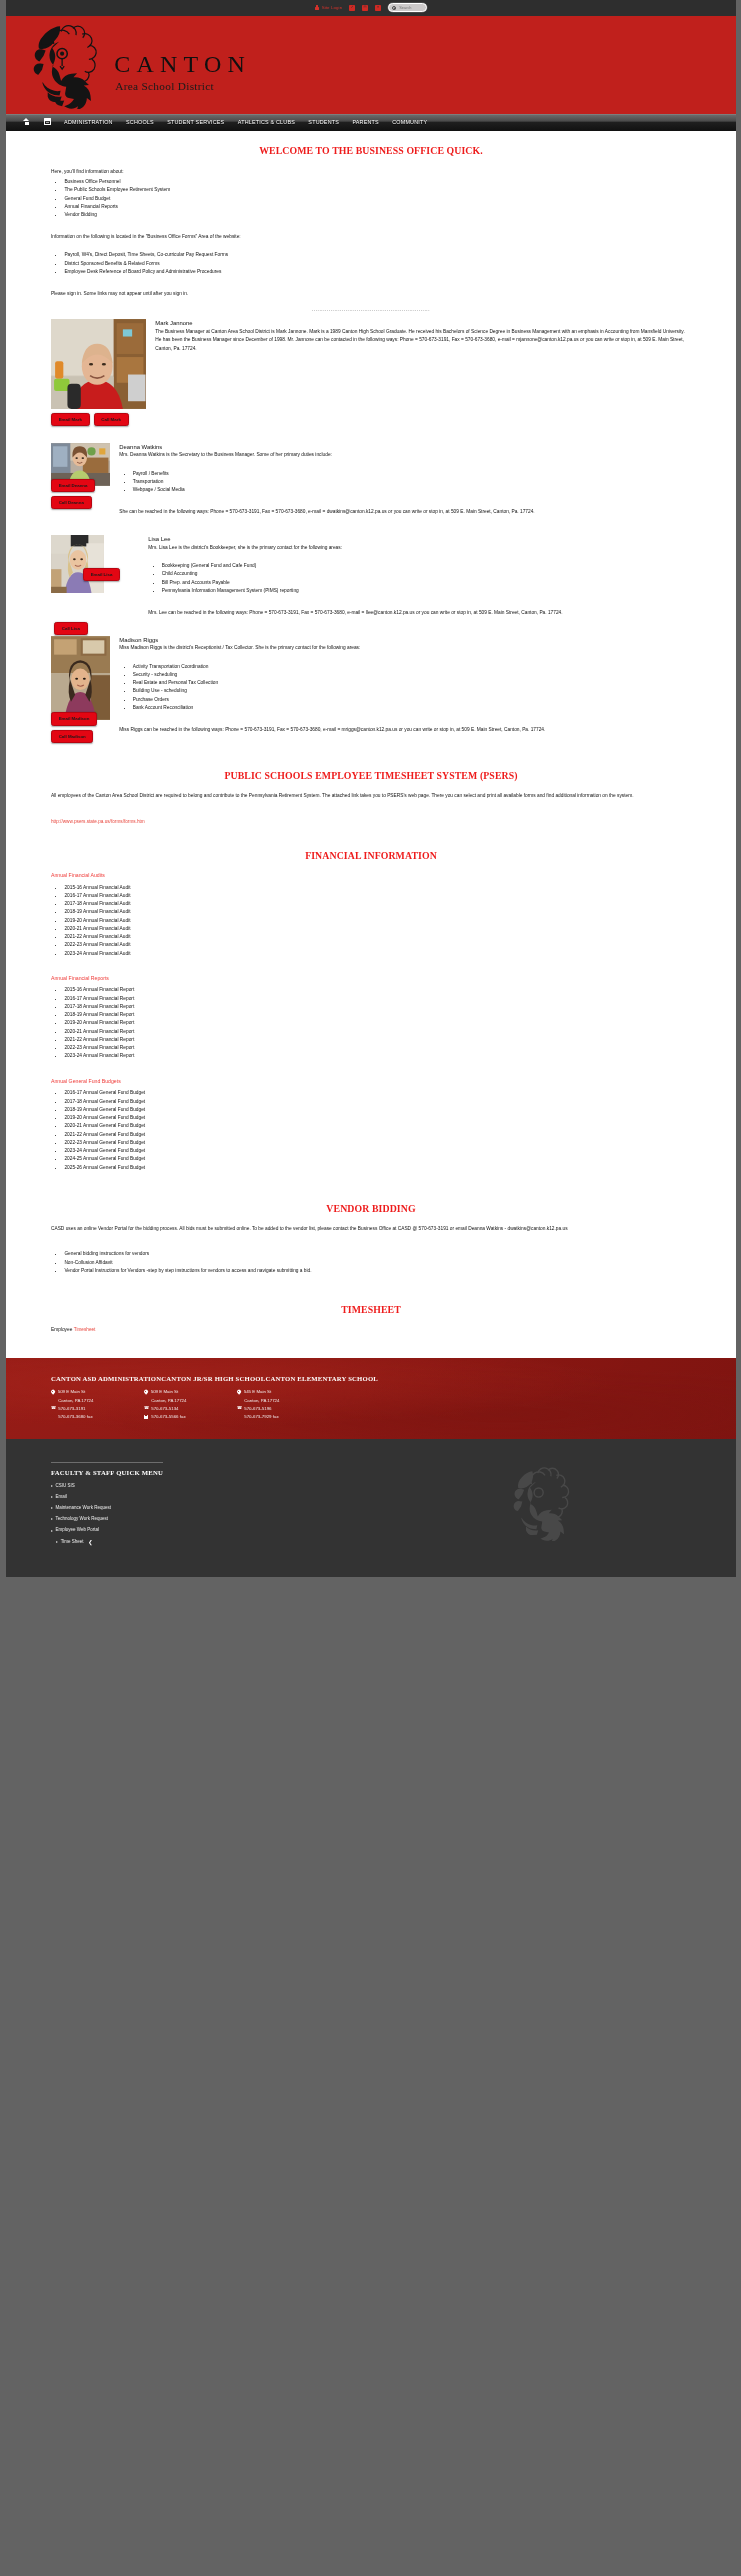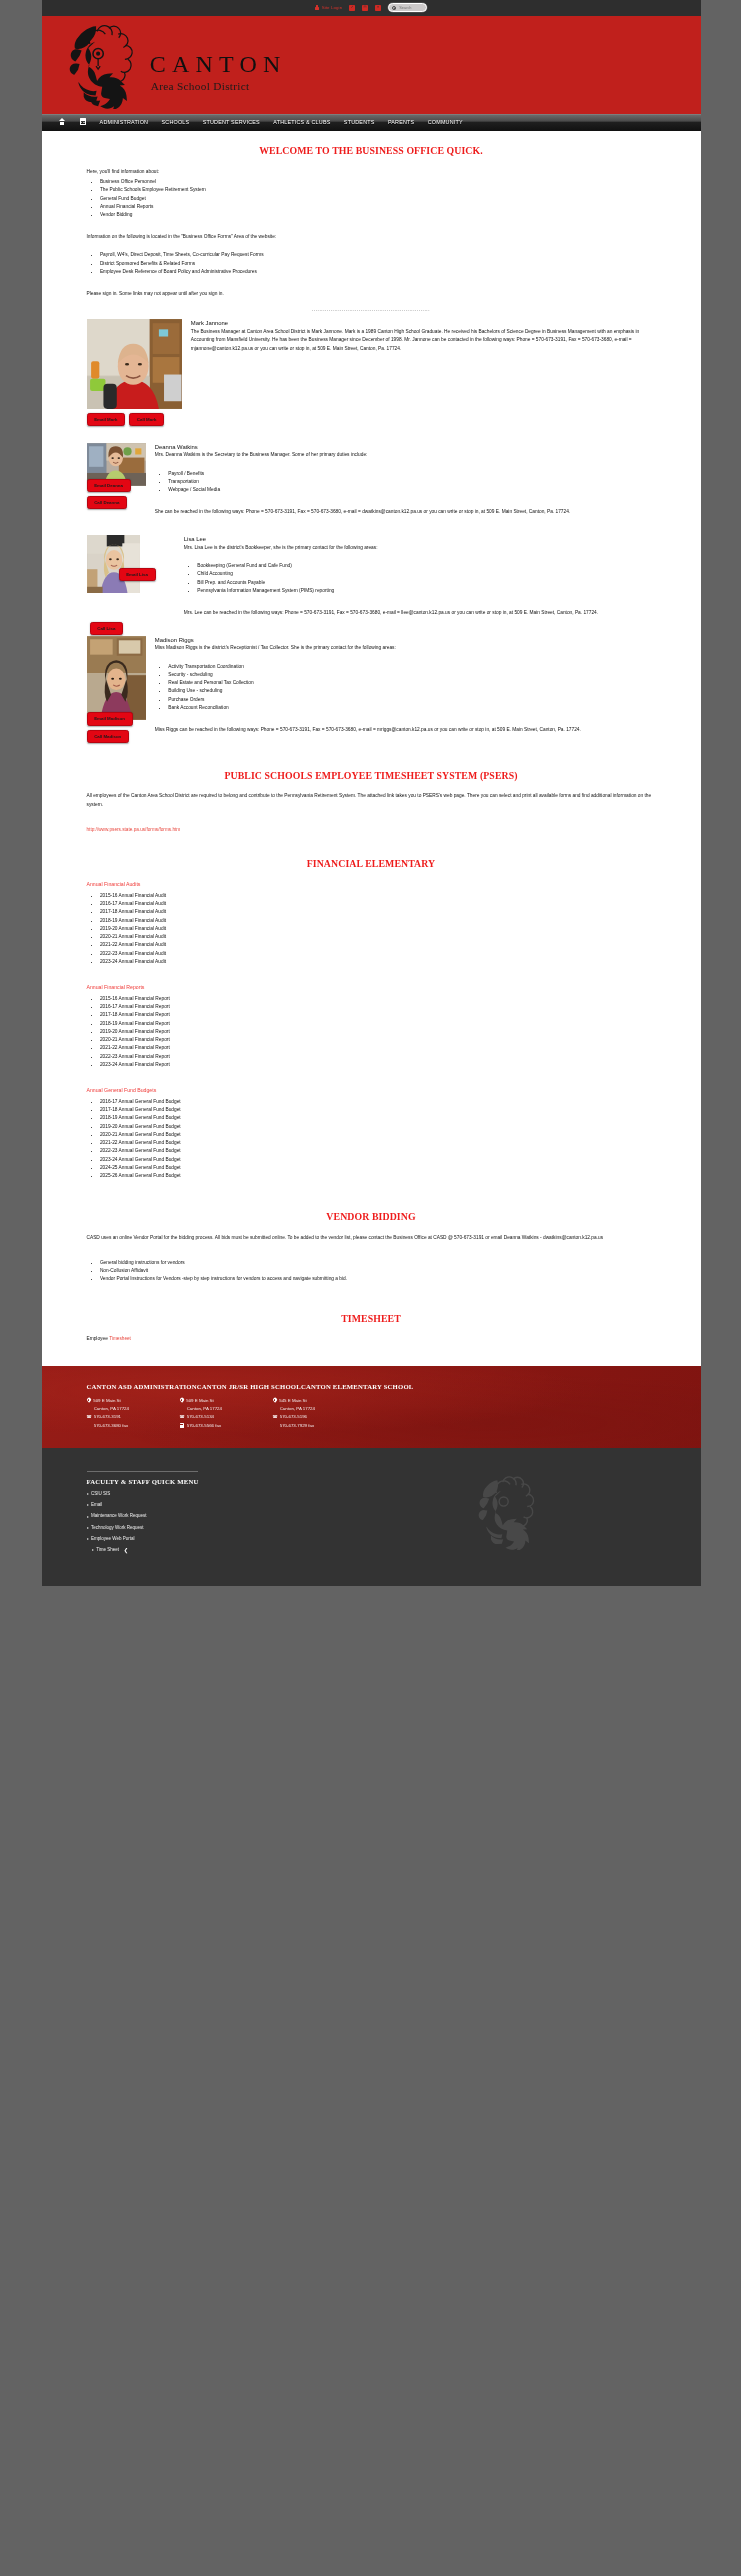--- a/index.html
+++ b/index.html
@@ -3,21 +3,21 @@
 <meta charset="utf-8">
 <style>
   * { box-sizing: border-box; }
   html, body { margin:0; padding:0; }
   body {
     width:742px;
     background:#636363;
     font-family:"Liberation Sans", sans-serif;
     -webkit-font-smoothing:antialiased;
   }
-  .page { width:659px; margin:0 auto; background:#ffffff; position:relative; }
+  .page { width:730px; margin:0 auto; background:#ffffff; position:relative; }
 
   
   .utilbar {
     background:#2e2e2e;
     height:15.5px;
     display:flex;
     align-items:center;
     justify-content:center;
     gap:7.2px;
   }
@@ -439,21 +439,21 @@
 
     
     <h1 class="sect">PUBLIC SCHOOLS EMPLOYEE TIMESHEET SYSTEM (PSERS)</h1>
     <p class="body">All employees of the Canton Area School District are required to belong and contribute to the Pennsylvania Retirement System.  The attached link takes you to PSERS's web page.  There you can select and print all available forms and find additional information on the system.</p>
     <div class="spacer-md"></div>
     <a class="linkred" href="#">http://www.psers.state.pa.us/forms/forms.htm</a>
 
     <div style="height:25px"></div>
 
     
-    <h1 class="sect">FINANCIAL ELEMENTARY</h1>
+    <h1 class="sect">FINANCIAL INFORMATION</h1>
 
     <div class="sub-head">Annual Financial Audits</div>
     <ul class="body-list">
       <li class="body">2015-16 Annual Financial Audit</li>
       <li class="body">2016-17 Annual Financial Audit</li>
       <li class="body">2017-18 Annual Financial Audit</li>
       <li class="body">2018-19 Annual Financial Audit</li>
       <li class="body">2019-20 Annual Financial Audit</li>
       <li class="body">2020-21 Annual Financial Audit</li>
       <li class="body">2021-22 Annual Financial Audit</li>

